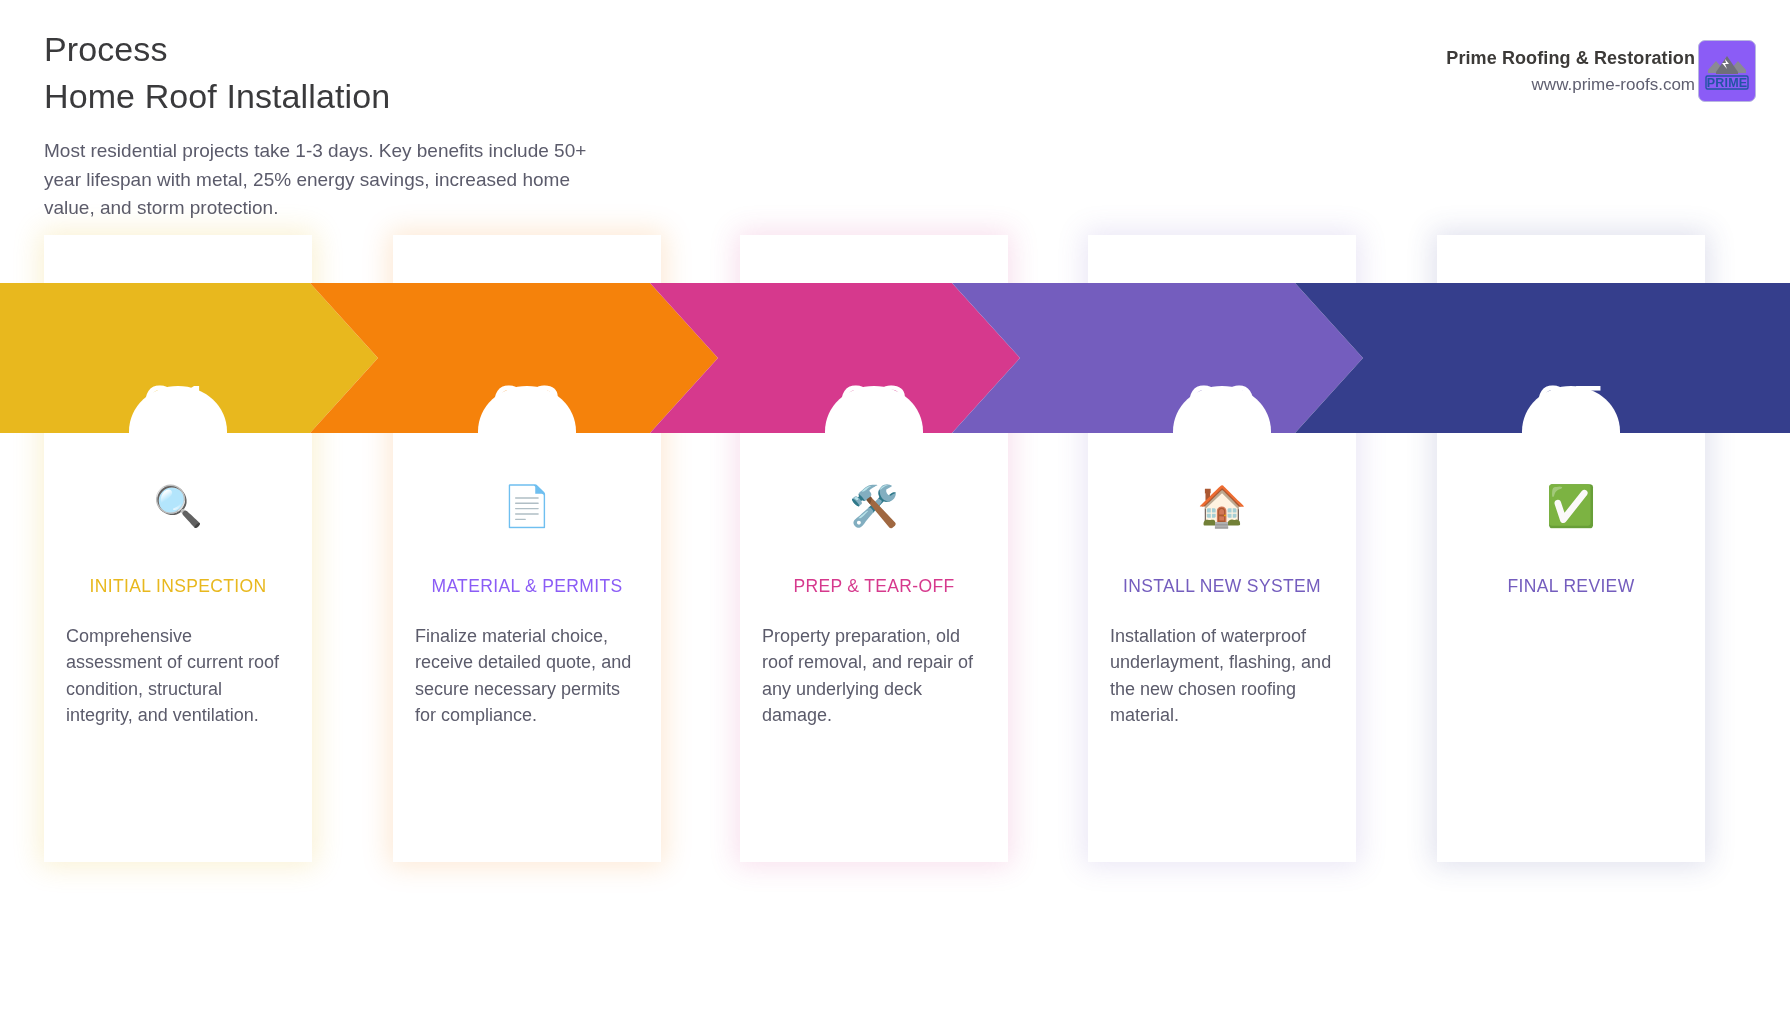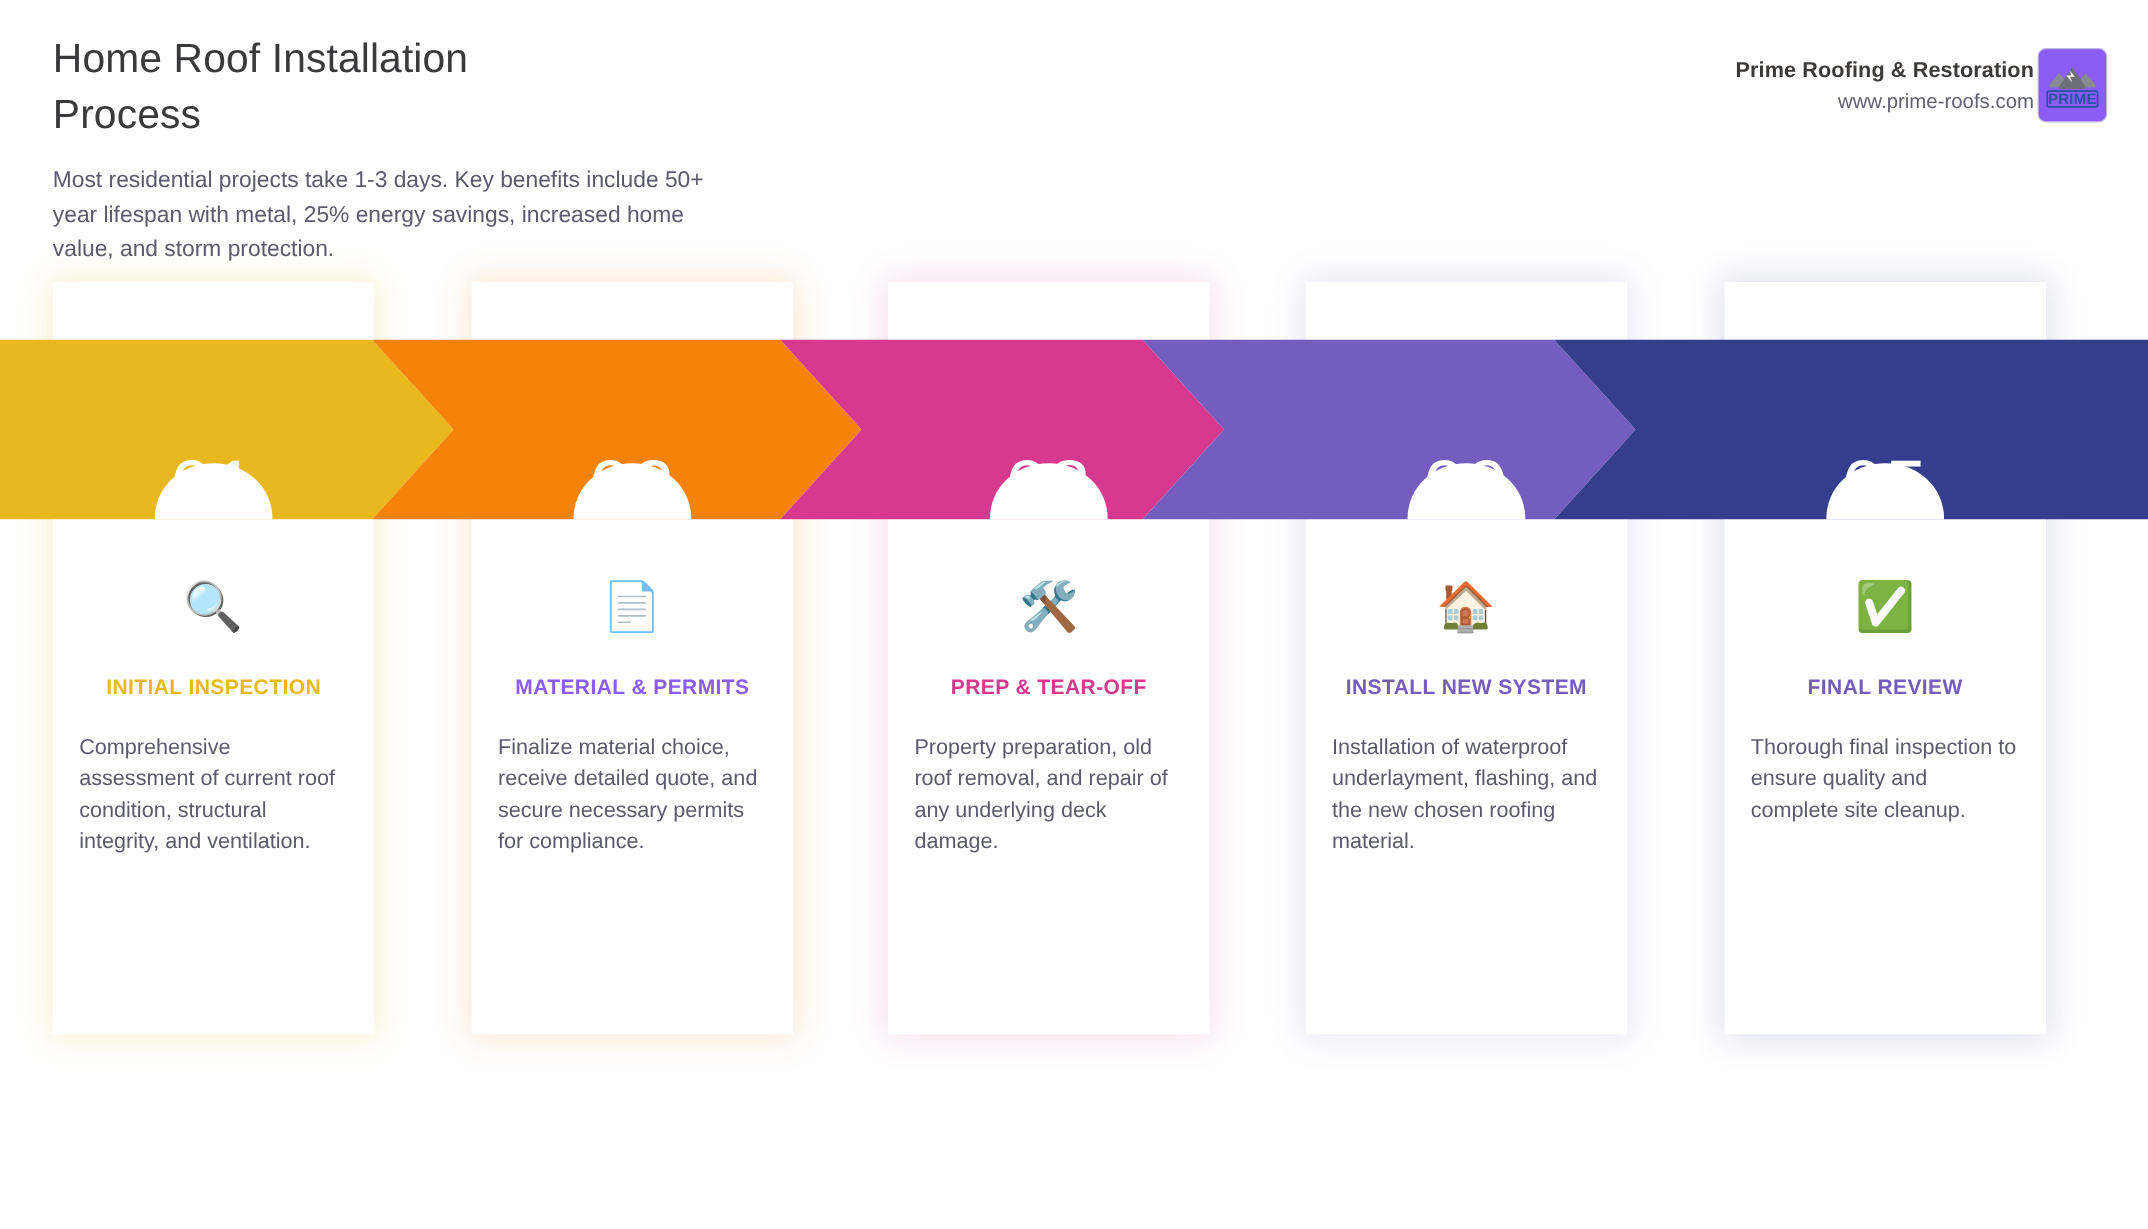--- a/index.html
+++ b/index.html
@@ -117,23 +117,23 @@
   .card-icon {
     font-size: 40px;
     line-height: 1;
     height: 52px;
     display: flex;
     align-items: center;
     justify-content: center;
   }
 
   .card-title {
-    margin-top: 30px;
+    margin-top: 44px;
     font-size: 17.5px;
-    font-weight: bold;
+    font-weight: normal;
     letter-spacing: 0.35px;
   }
 
   .card-desc {
     margin-top: 26px;
     font-size: 18px;
     line-height: 1.47;
     color: #5b5b6b;
     text-align: left;
   }
@@ -195,22 +195,22 @@
   .notch.k3 { left: 1173px; }
   .notch.k4 { left: 1522px; }
 </style>
 </head>
 <body>
 
 <div id="root">
 
   <div class="header-left">
     <div class="title">
+      <div>Process</div>
       <div>Home Roof Installation</div>
-      <div>Process</div>
     </div>
     <div class="subtitle">Most residential projects take 1-3 days. Key benefits include 50+ year lifespan with metal, 25% energy savings, increased home value, and storm protection.</div>
   </div>
 
   <div class="header-right">
     <div class="brand-block">
       <div class="brand-name">Prime Roofing &amp; Restoration</div>
       <div class="brand-url">www.prime-roofs.com</div>
     </div>
     <div class="logo-box">
@@ -256,21 +256,20 @@
         <div class="card-icon">🏠</div>
         <div class="card-title" style="color:#745DBE">INSTALL NEW SYSTEM</div>
         <div class="card-desc">Installation of waterproof underlayment, flashing, and the new chosen roofing material.</div>
       </div>
     </div>
 
     <div class="card c4">
       <div class="card-inner">
         <div class="card-icon">✅</div>
         <div class="card-title" style="color:#745DBE">FINAL REVIEW</div>
-        <div class="card-desc">Thorough final inspection to ensure quality and complete site cleanup.</div>
       </div>
     </div>
   </div>
 
   <div class="band">
     <svg width="1790" height="150" viewBox="0 0 1790 150">
       <path d="M0,0 H310 L378,75 L310,150 H0 Z" fill="#E8B81E"></path>
       <path d="M310,0 H650 L718,75 L650,150 H310 L378,75 Z" fill="#F5820B"></path>
       <path d="M650,0 H952 L1020,75 L952,150 H650 L718,75 Z" fill="#D6398D"></path>
       <path d="M952,0 H1295 L1363,75 L1295,150 H952 L1020,75 Z" fill="#745DBE"></path>

